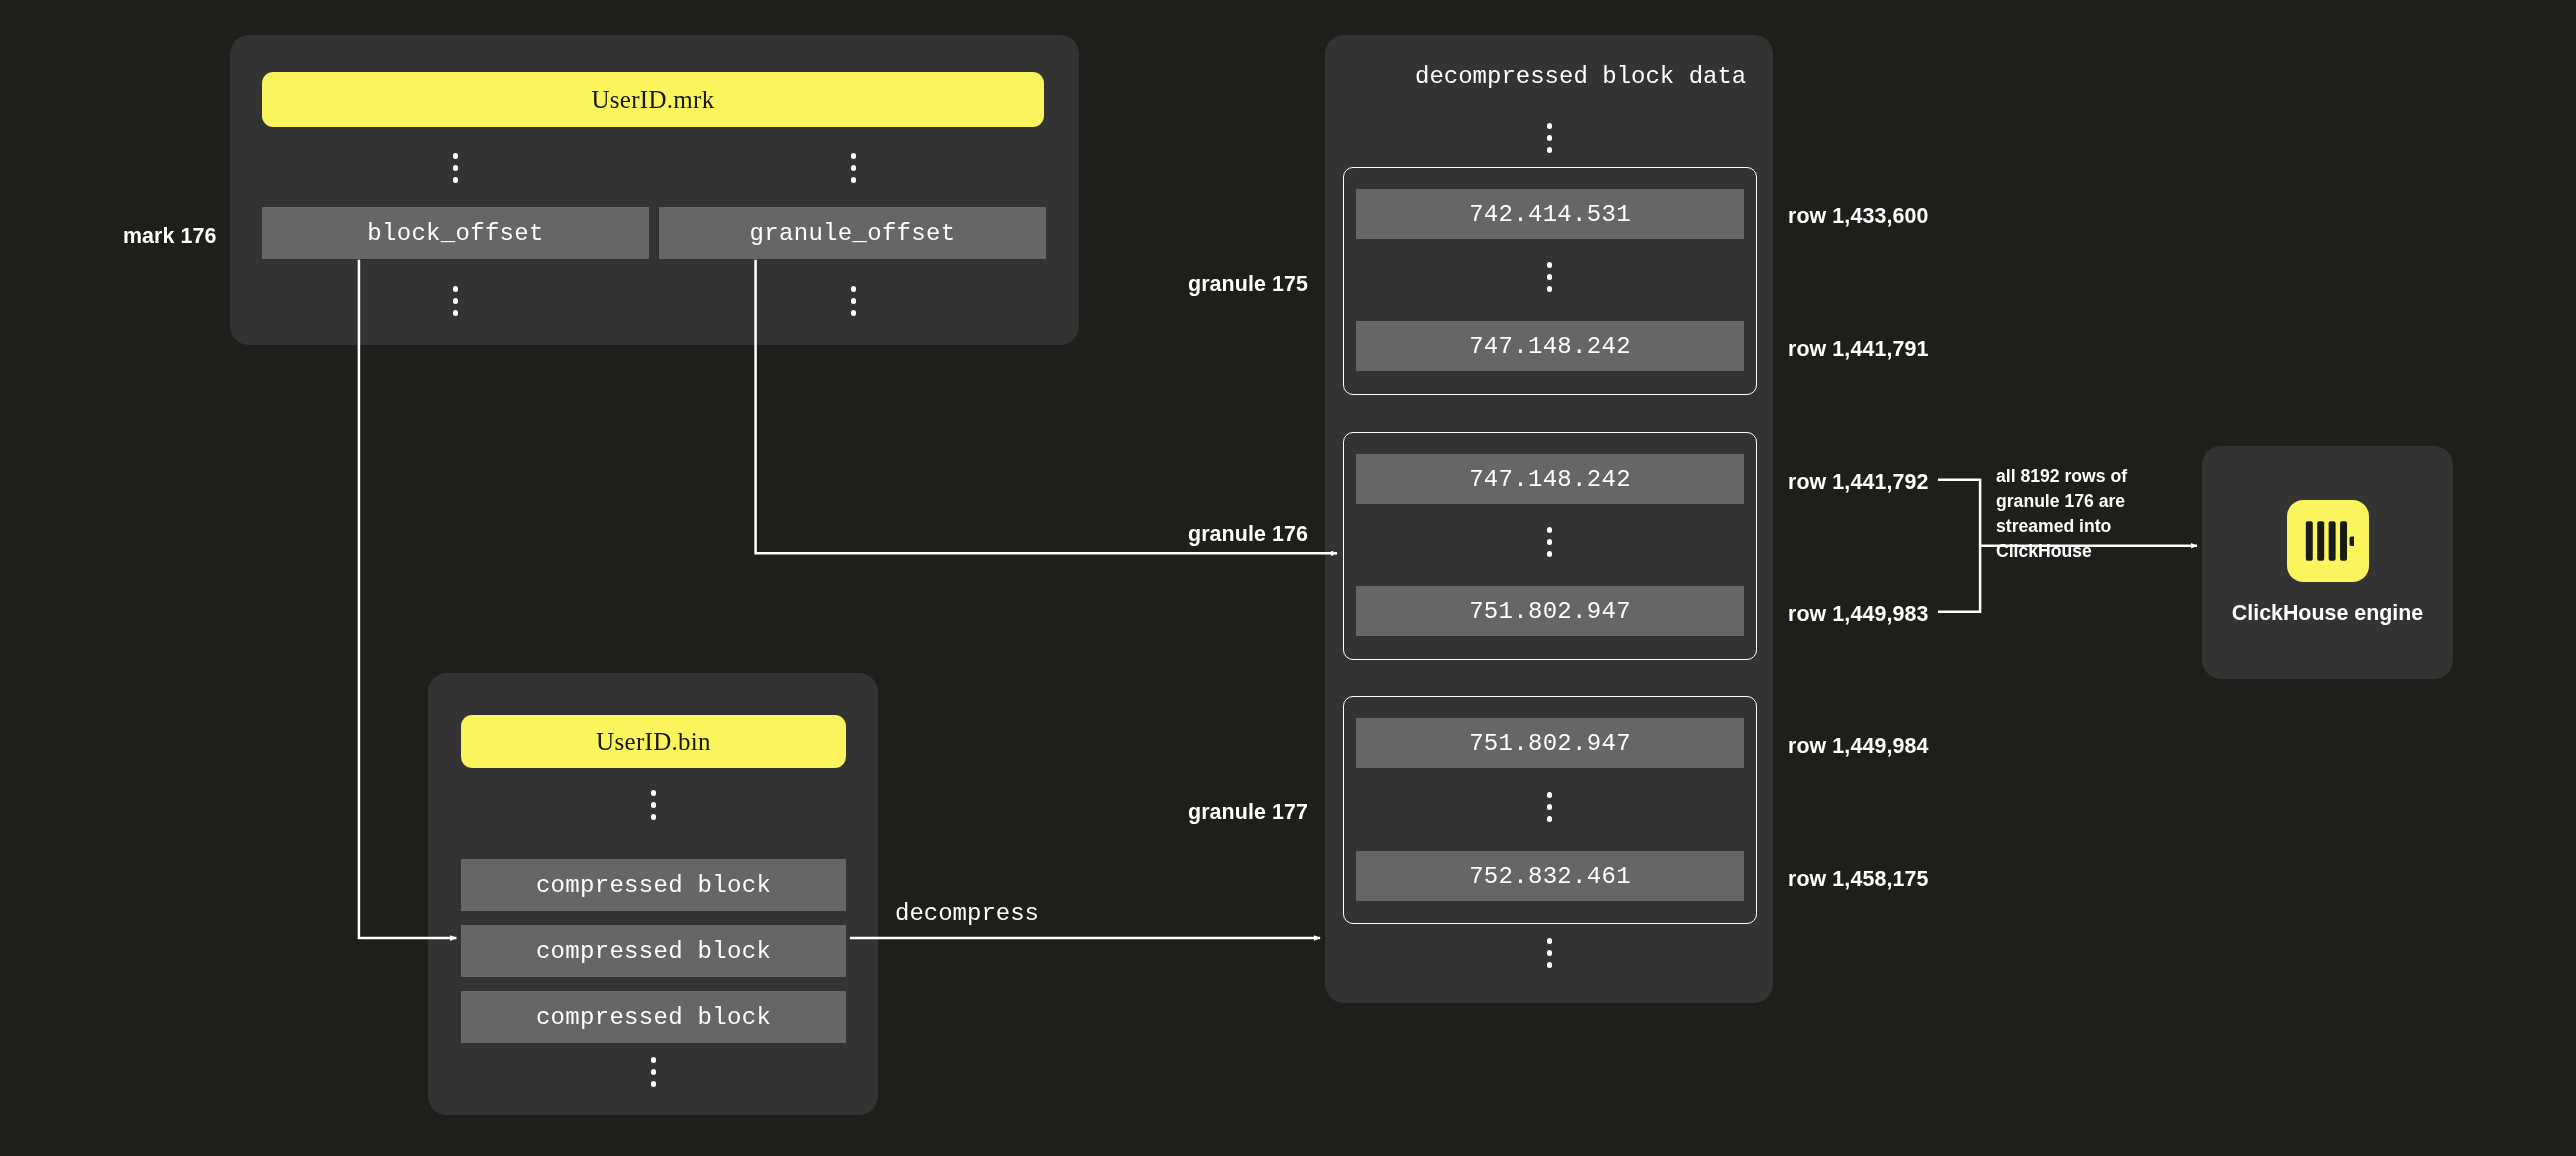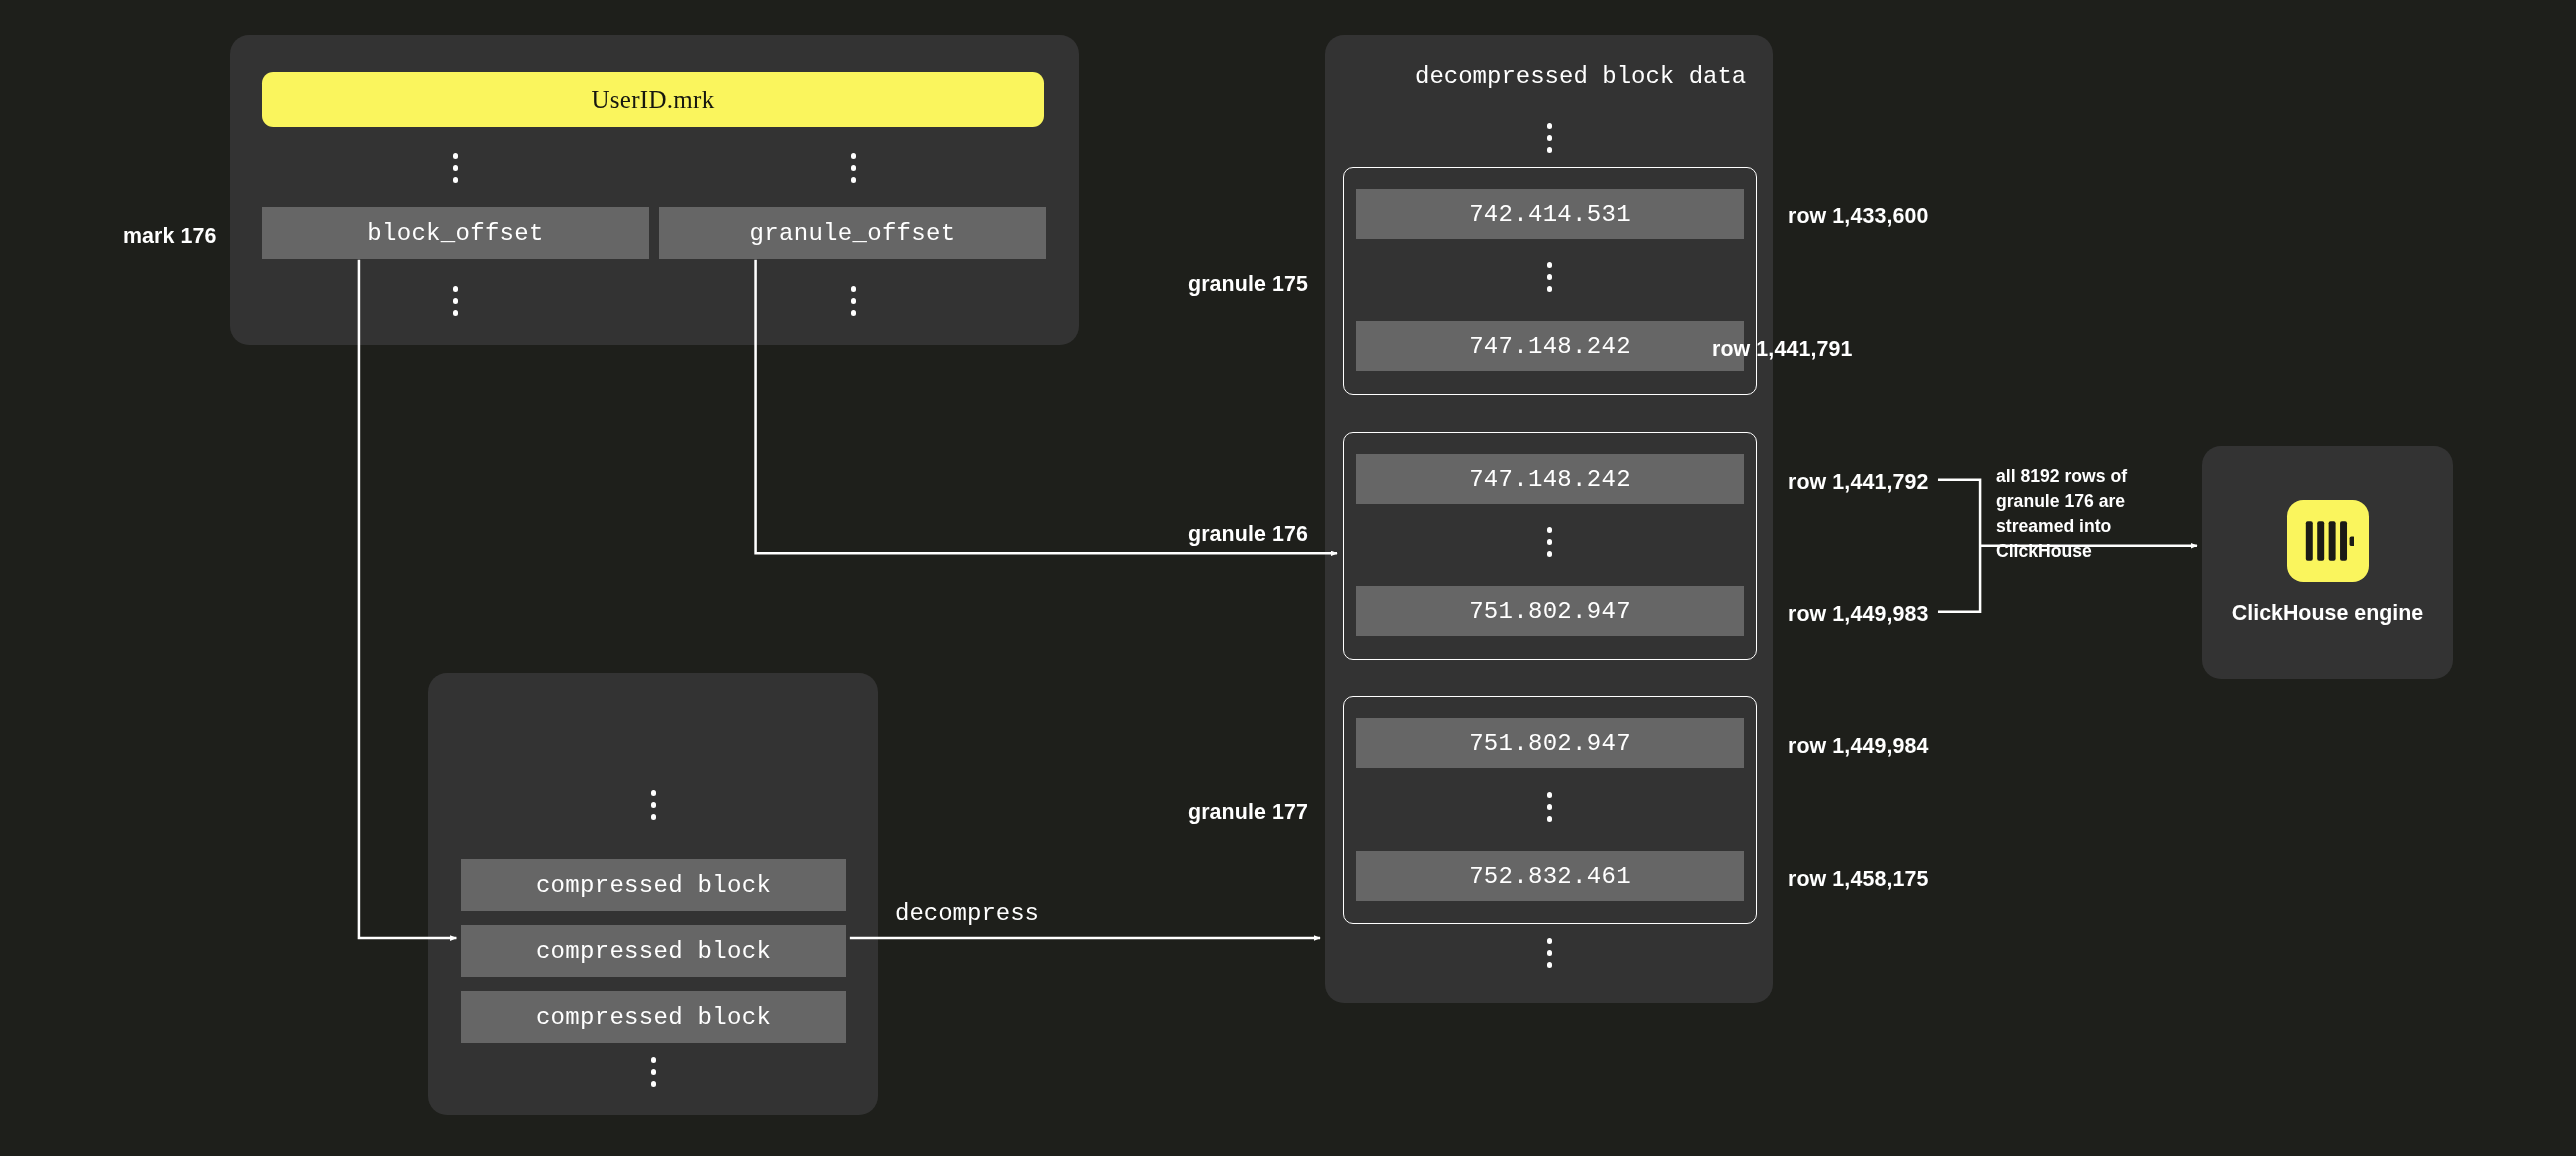--- a/index.html
+++ b/index.html
@@ -181,20 +181,21 @@
   </div>
   <div class="vdots" style="left:849px; top:286px; height:30px;">
     <i></i>
       <i></i>
       <i></i>
   </div>
 
   <div class="panel" style="left:428px; top:673px; width:450px; height:442px;">
   </div>
 
+  <div class="file-chip mono" style="left:461px; top:715px; width:385px; height:53px;">UserID.bin</div>
 
   <div class="vdots" style="left:649px; top:790px; height:30px;">
     <i></i>
       <i></i>
       <i></i>
   </div>
 
   <div class="cell mono" style="left:461px; top:859px; width:385px; height:52px;">compressed block</div>
   <div class="cell mono" style="left:461px; top:925px; width:385px; height:52px;">compressed block</div>
   <div class="cell mono" style="left:461px; top:991px; width:385px; height:52px;">compressed block</div>
@@ -222,21 +223,21 @@
   <div class="cell mono" style="left:1356px; top:189px; width:388px; height:50px;">742.414.531</div>
   <div class="vdots" style="left:1545px; top:262px; height:30px;">
     <i></i>
       <i></i>
       <i></i>
   </div>
   <div class="cell mono" style="left:1356px; top:321px; width:388px; height:50px;">747.148.242</div>
 
   <div class="label sans" style="left:1188px; top:272px;">granule 175</div>
   <div class="label sans" style="left:1788px; top:204px;">row 1,433,600</div>
-  <div class="label sans" style="left:1712px; top:337px;">row 1,441,791</div>
+  <div class="label sans" style="left:1788px; top:337px;">row 1,441,791</div>
 
   <div class="granule-box" style="left:1343px; top:432px; width:414px; height:228px;"></div>
   <div class="cell mono" style="left:1356px; top:454px; width:388px; height:50px;">747.148.242</div>
   <div class="vdots" style="left:1545px; top:527px; height:30px;">
     <i></i>
       <i></i>
       <i></i>
   </div>
   <div class="cell mono" style="left:1356px; top:586px; width:388px; height:50px;">751.802.947</div>
 

